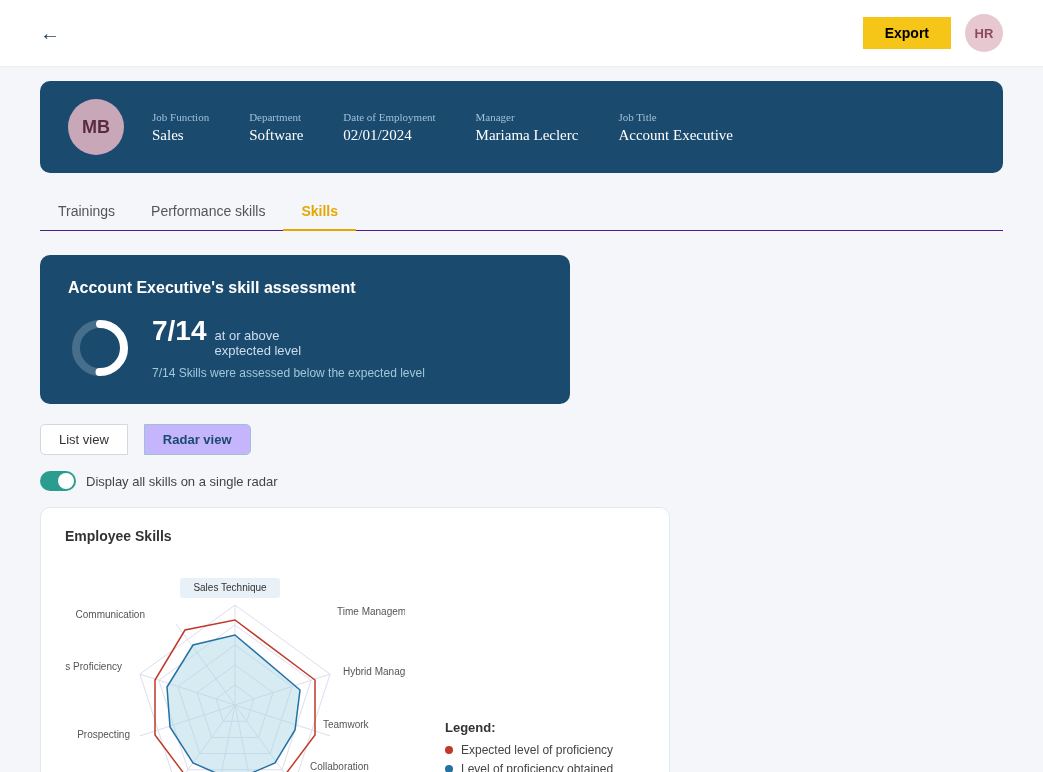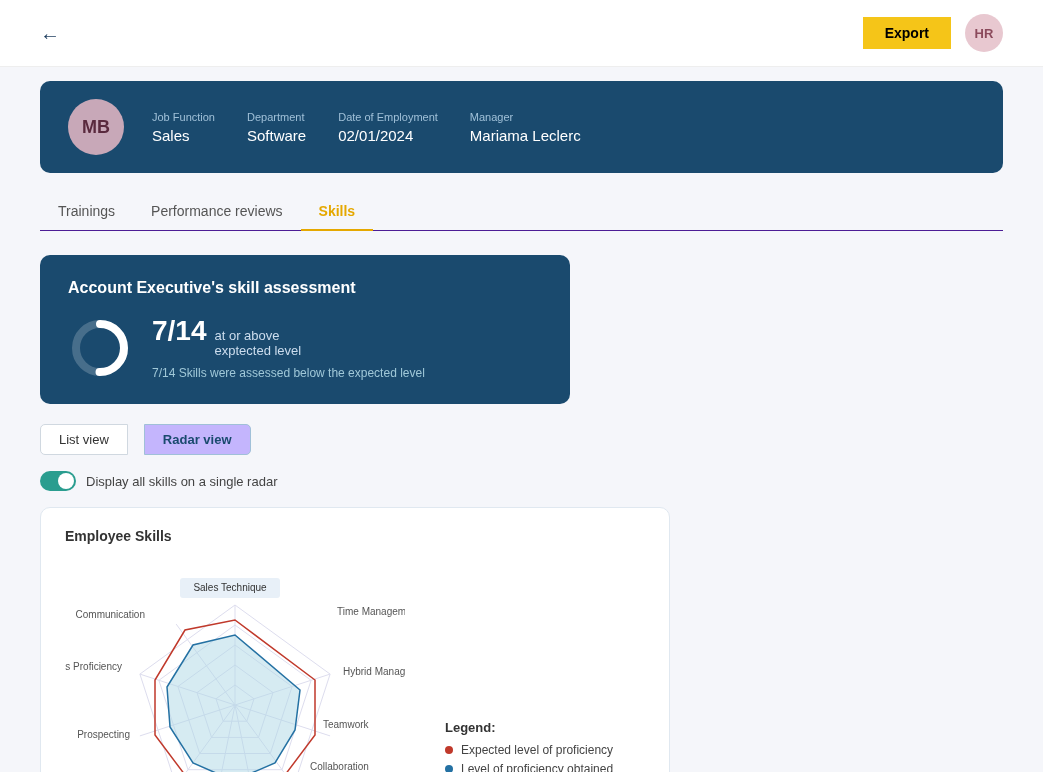--- a/index.html
+++ b/index.html
@@ -20,45 +20,49 @@
       </div>
     </div>
   </div>
 </div>
 
 <div style="padding:0 40px;">
   <div style="background:#1a4a6e;border-radius:10px;display:flex;align-items:center;padding:18px 28px;gap:0;margin-top:14px;">
     <div style="width:56px;height:56px;border-radius:50%;background:#c8a8b8;display:flex;align-items:center;justify-content:center;font-size:18px;font-weight:700;color:#5a2a3e;margin-right:28px;flex-shrink:0;">
       MB
     </div>
-    <div style="display:flex;gap:32px;flex:1;">
+    <div style="display:flex;gap:40px;flex:1;font-family:Liberation Serif, serif;">
       <div>
         <div style="font-size:11px;color:#a0c0d8;margin-bottom:4px;">Job Function</div>
         <div style="font-size:15px;color:#fff;font-weight:500;">Sales</div>
       </div>
       <div>
         <div style="font-size:11px;color:#a0c0d8;margin-bottom:4px;">Department</div>
         <div style="font-size:15px;color:#fff;font-weight:500;">Software</div>
       </div>
       <div>
         <div style="font-size:11px;color:#a0c0d8;margin-bottom:4px;">Date of Employment</div>
         <div style="font-size:15px;color:#fff;font-weight:500;">02/01/2024</div>
       </div>
       <div>
         <div style="font-size:11px;color:#a0c0d8;margin-bottom:4px;">Manager</div>
         <div style="font-size:15px;color:#fff;font-weight:500;">Mariama Leclerc</div>
       </div>
+      <div>
+        <div style="font-size:11px;color:#a0c0d8;margin-bottom:4px;">Job Title</div>
+        <div style="font-size:15px;color:#fff;font-weight:500;">Account Executive</div>
+      </div>
     </div>
   </div>
 </div>
 
 <div style="padding:0 40px;margin-top:20px;">
   <div style="display:flex;gap:0;border-bottom:1px solid #4c1d95;">
     <div style="padding:10px 18px;font-size:14px;color:#555;cursor:pointer;border-bottom:2px solid transparent;margin-bottom:-1px;">Trainings</div>
-    <div style="padding:10px 18px;font-size:14px;color:#555;cursor:pointer;border-bottom:2px solid transparent;margin-bottom:-1px;">Performance reviews</div>
+    <div style="padding:10px 18px;font-size:14px;color:#555;cursor:pointer;border-bottom:2px solid transparent;margin-bottom:-1px;">Performance skills</div>
     <div style="padding:10px 18px;font-size:14px;color:#e5a800;cursor:pointer;border-bottom:2px solid #e5a800;margin-bottom:-1px;font-weight:600;">Skills</div>
   </div>
 </div>
 
 <div style="padding:24px 40px;">
 
   <div style="background:#1a4a6e;border-radius:10px;padding:24px 28px;max-width:530px;margin-bottom:20px;">
     <div style="color:#fff;font-size:16px;font-weight:600;margin-bottom:18px;">Account Executive's skill assessment</div>
     <div style="display:flex;align-items:center;gap:20px;">
       <div style="position:relative;width:64px;height:64px;flex-shrink:0;">

